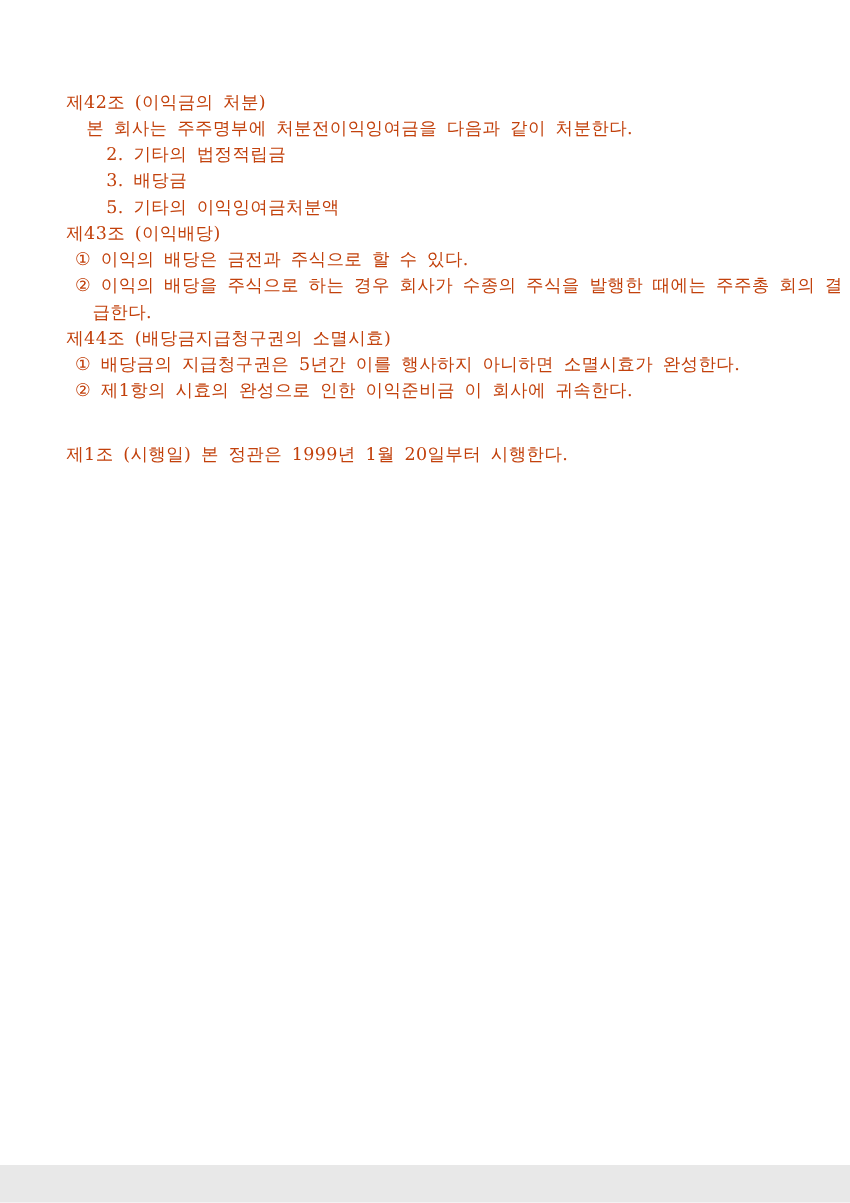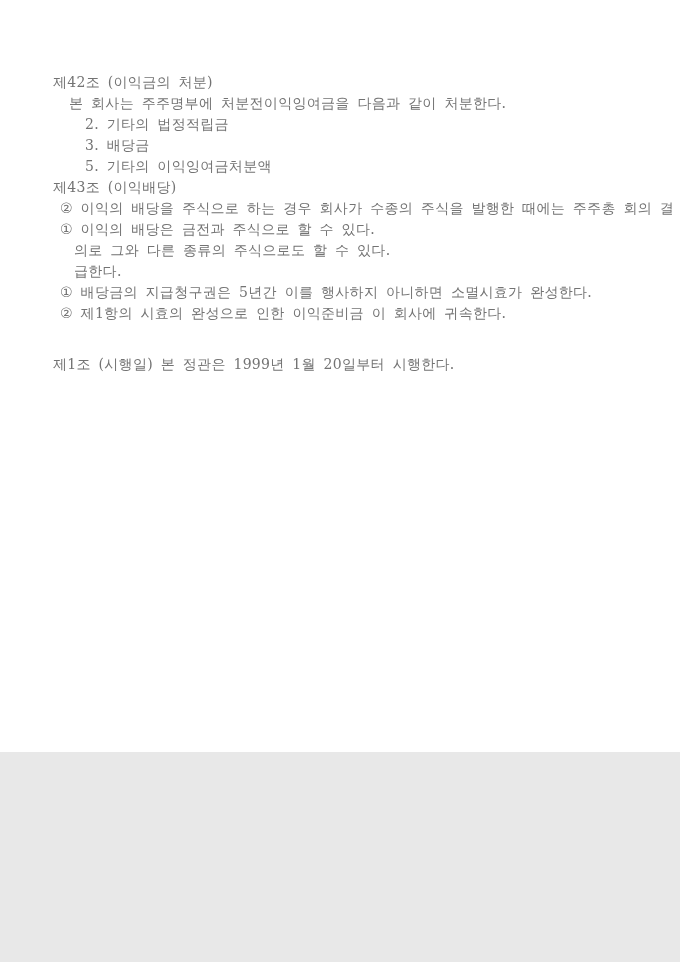--- a/index.html
+++ b/index.html
@@ -3,24 +3,24 @@
 <meta charset="utf-8">
 <style>
   html, body {
     margin: 0;
     padding: 0;
     background: #e8e8e8;
   }
   .page {
     position: relative;
     width: 680px;
-    height: 752px;
+    height: 932px;
     margin: 0 auto;
     background: #ffffff;
-    color: #737373;
+    color: #c2410c;
     font-family: "DejaVu Serif", "DejaVu Sans", serif;
     font-size: 14px;
     overflow: hidden;
     box-sizing: border-box;
     padding-top: 72px;
   }
   .line {
     line-height: 21px;
     height: 21px;
     white-space: nowrap;
@@ -43,27 +43,27 @@
   <section>
     <div class="line indent-article">제42조 (이익금의 처분)</div>
     <div class="line indent-body">본 회사는 주주명부에 처분전이익잉여금을 다음과 같이 처분한다.</div>
     <div class="line indent-item">2. 기타의 법정적립금</div>
     <div class="line indent-item">3. 배당금</div>
     <div class="line indent-item">5. 기타의 이익잉여금처분액</div>
   </section>
 
   <section>
     <div class="line indent-article">제43조 (이익배당)</div>
+    <div class="line indent-clause">① 이익의 배당은 금전과 주식으로 할 수 있다.</div>
     <div class="line indent-clause">② 이익의 배당을 주식으로 하는 경우 회사가 수종의 주식을 발행한 때에는 주주총 회의 결</div>
-    <div class="line indent-clause">① 이익의 배당은 금전과 주식으로 할 수 있다.</div>
-    <div class="line indent-cont">의로 그와 다른 종류의 주식으로도 할 수 있다.</div>
     <div class="line indent-cont">급한다.</div>
   </section>
 
   <section>
+    <div class="line indent-article">제44조 (배당금지급청구권의 소멸시효)</div>
     <div class="line indent-clause">① 배당금의 지급청구권은 5년간 이를 행사하지 아니하면 소멸시효가 완성한다.</div>
     <div class="line indent-clause">② 제1항의 시효의 완성으로 인한 이익준비금 이 회사에 귀속한다.</div>
   </section>
 
   <section class="addendum">
     <div class="line indent-article">제1조 (시행일) 본 정관은 1999년 1월 20일부터 시행한다.</div>
   </section>
 
 </div>
 

